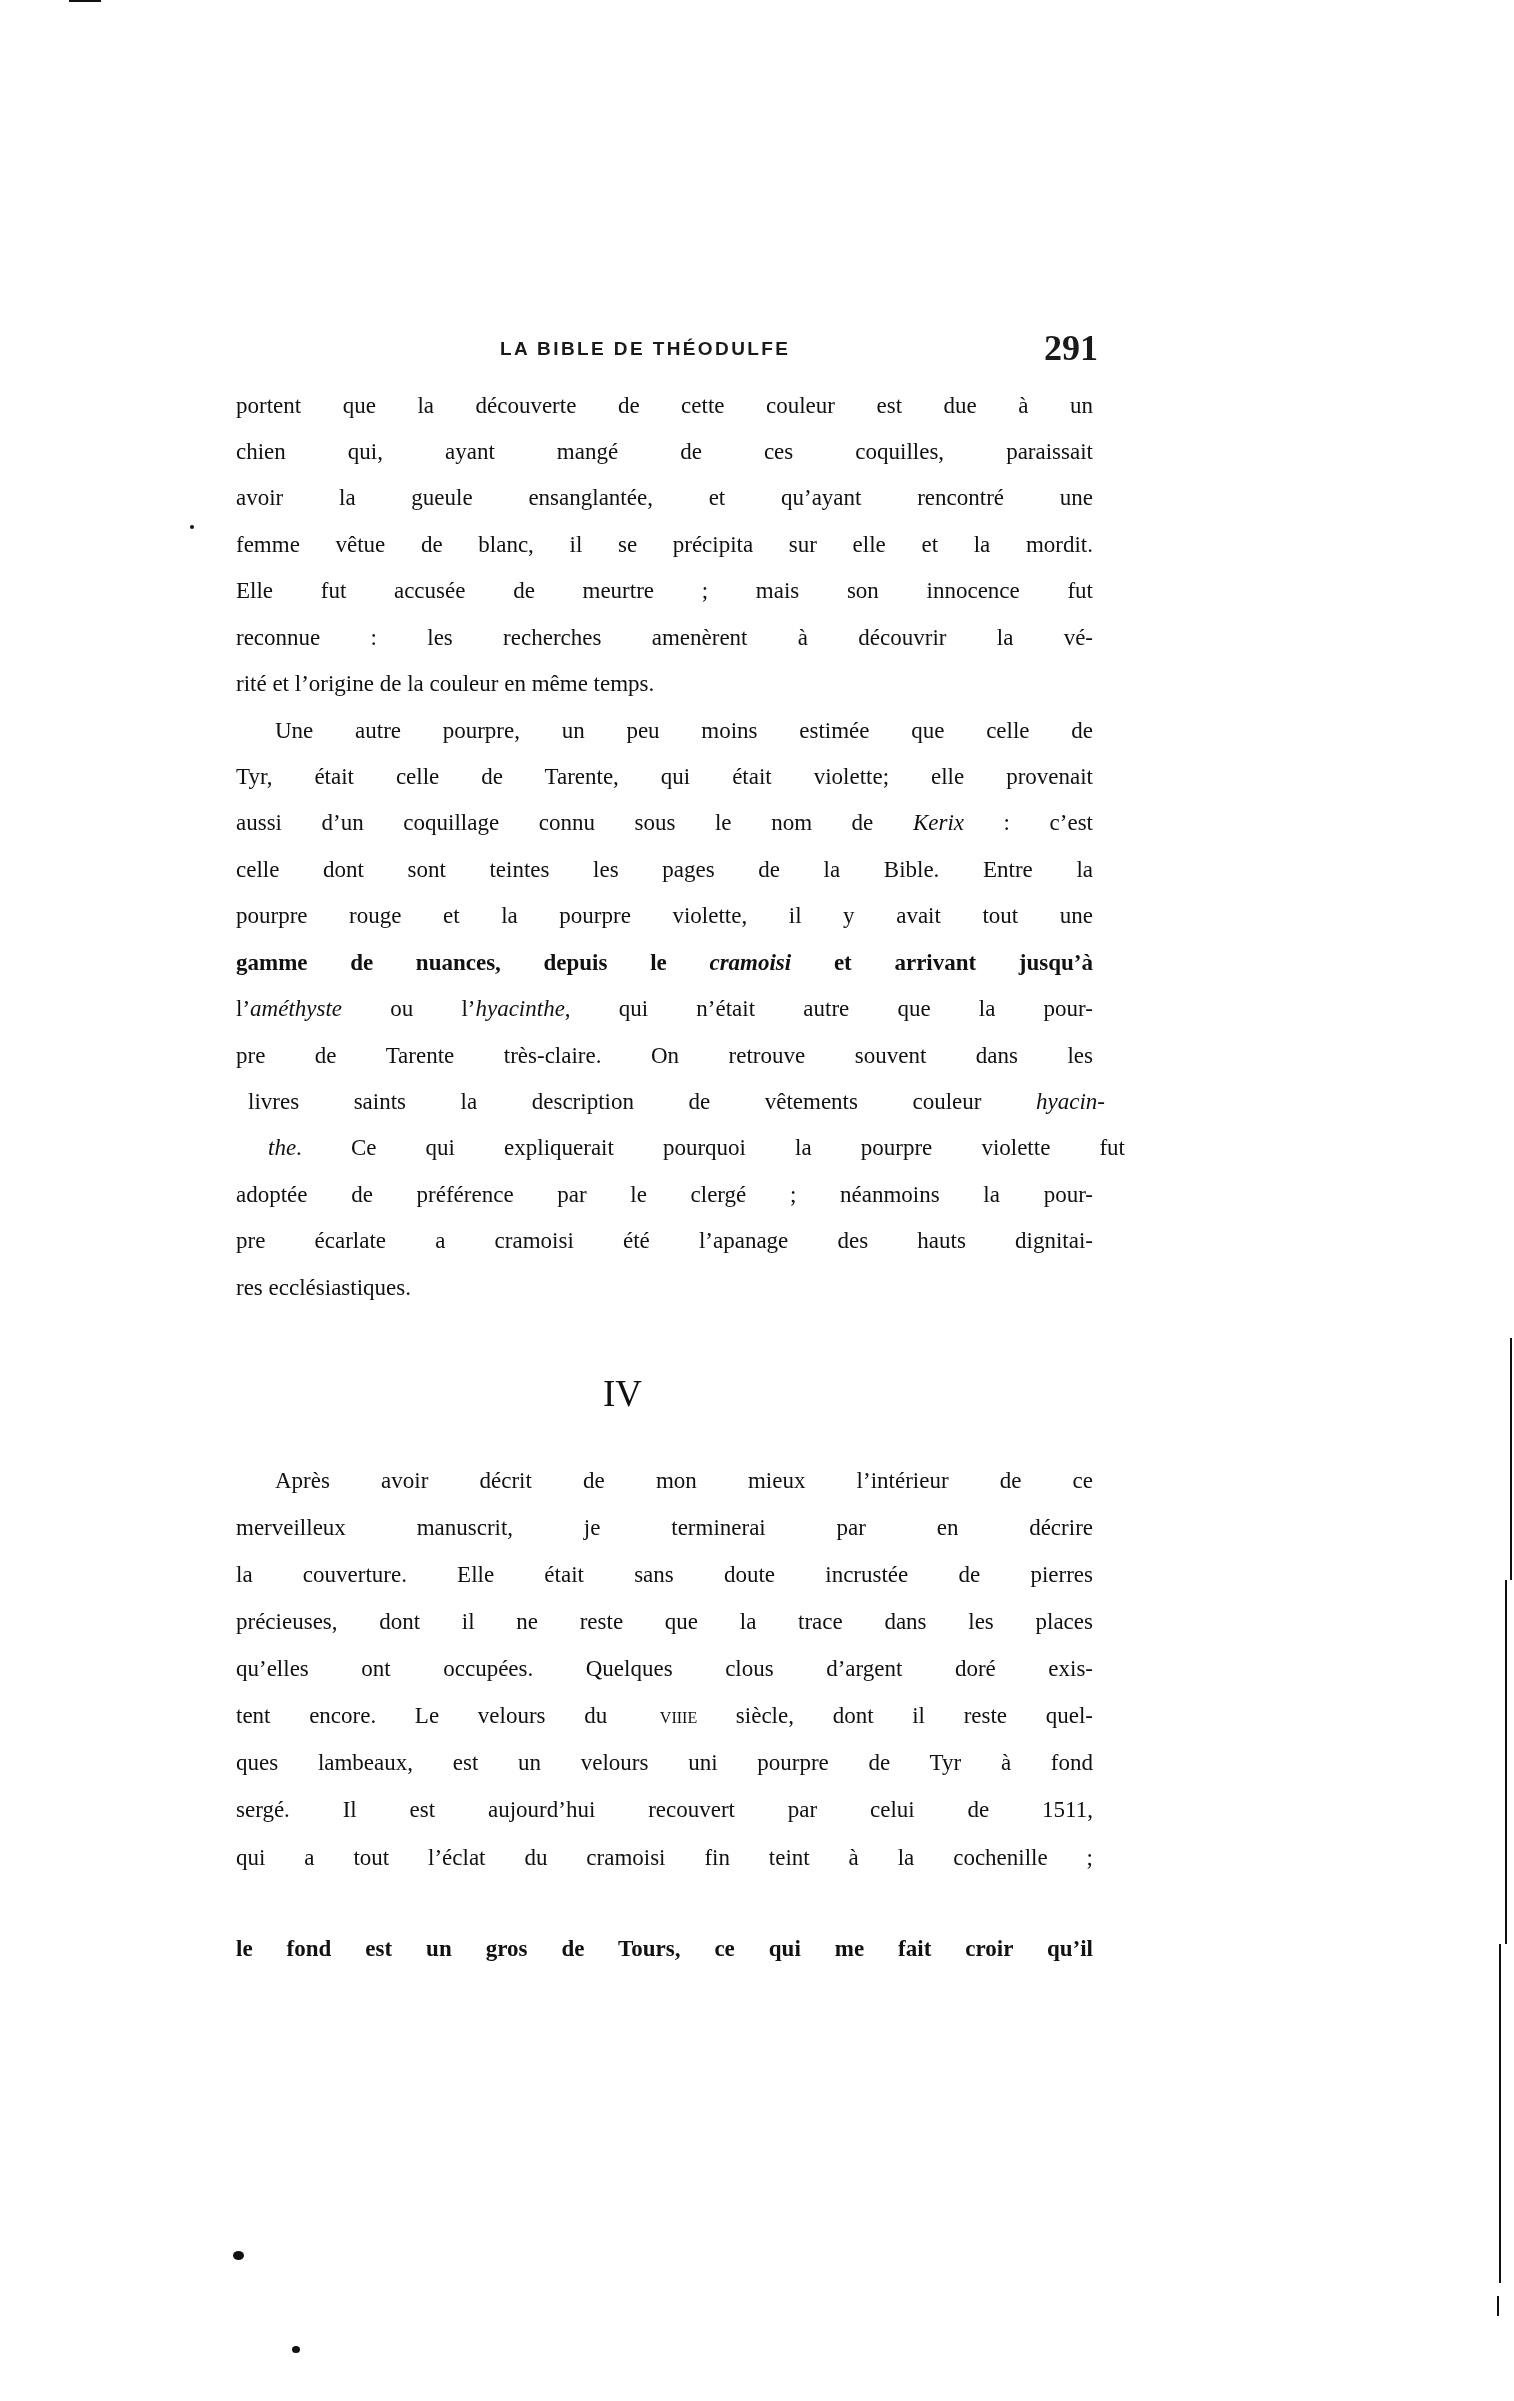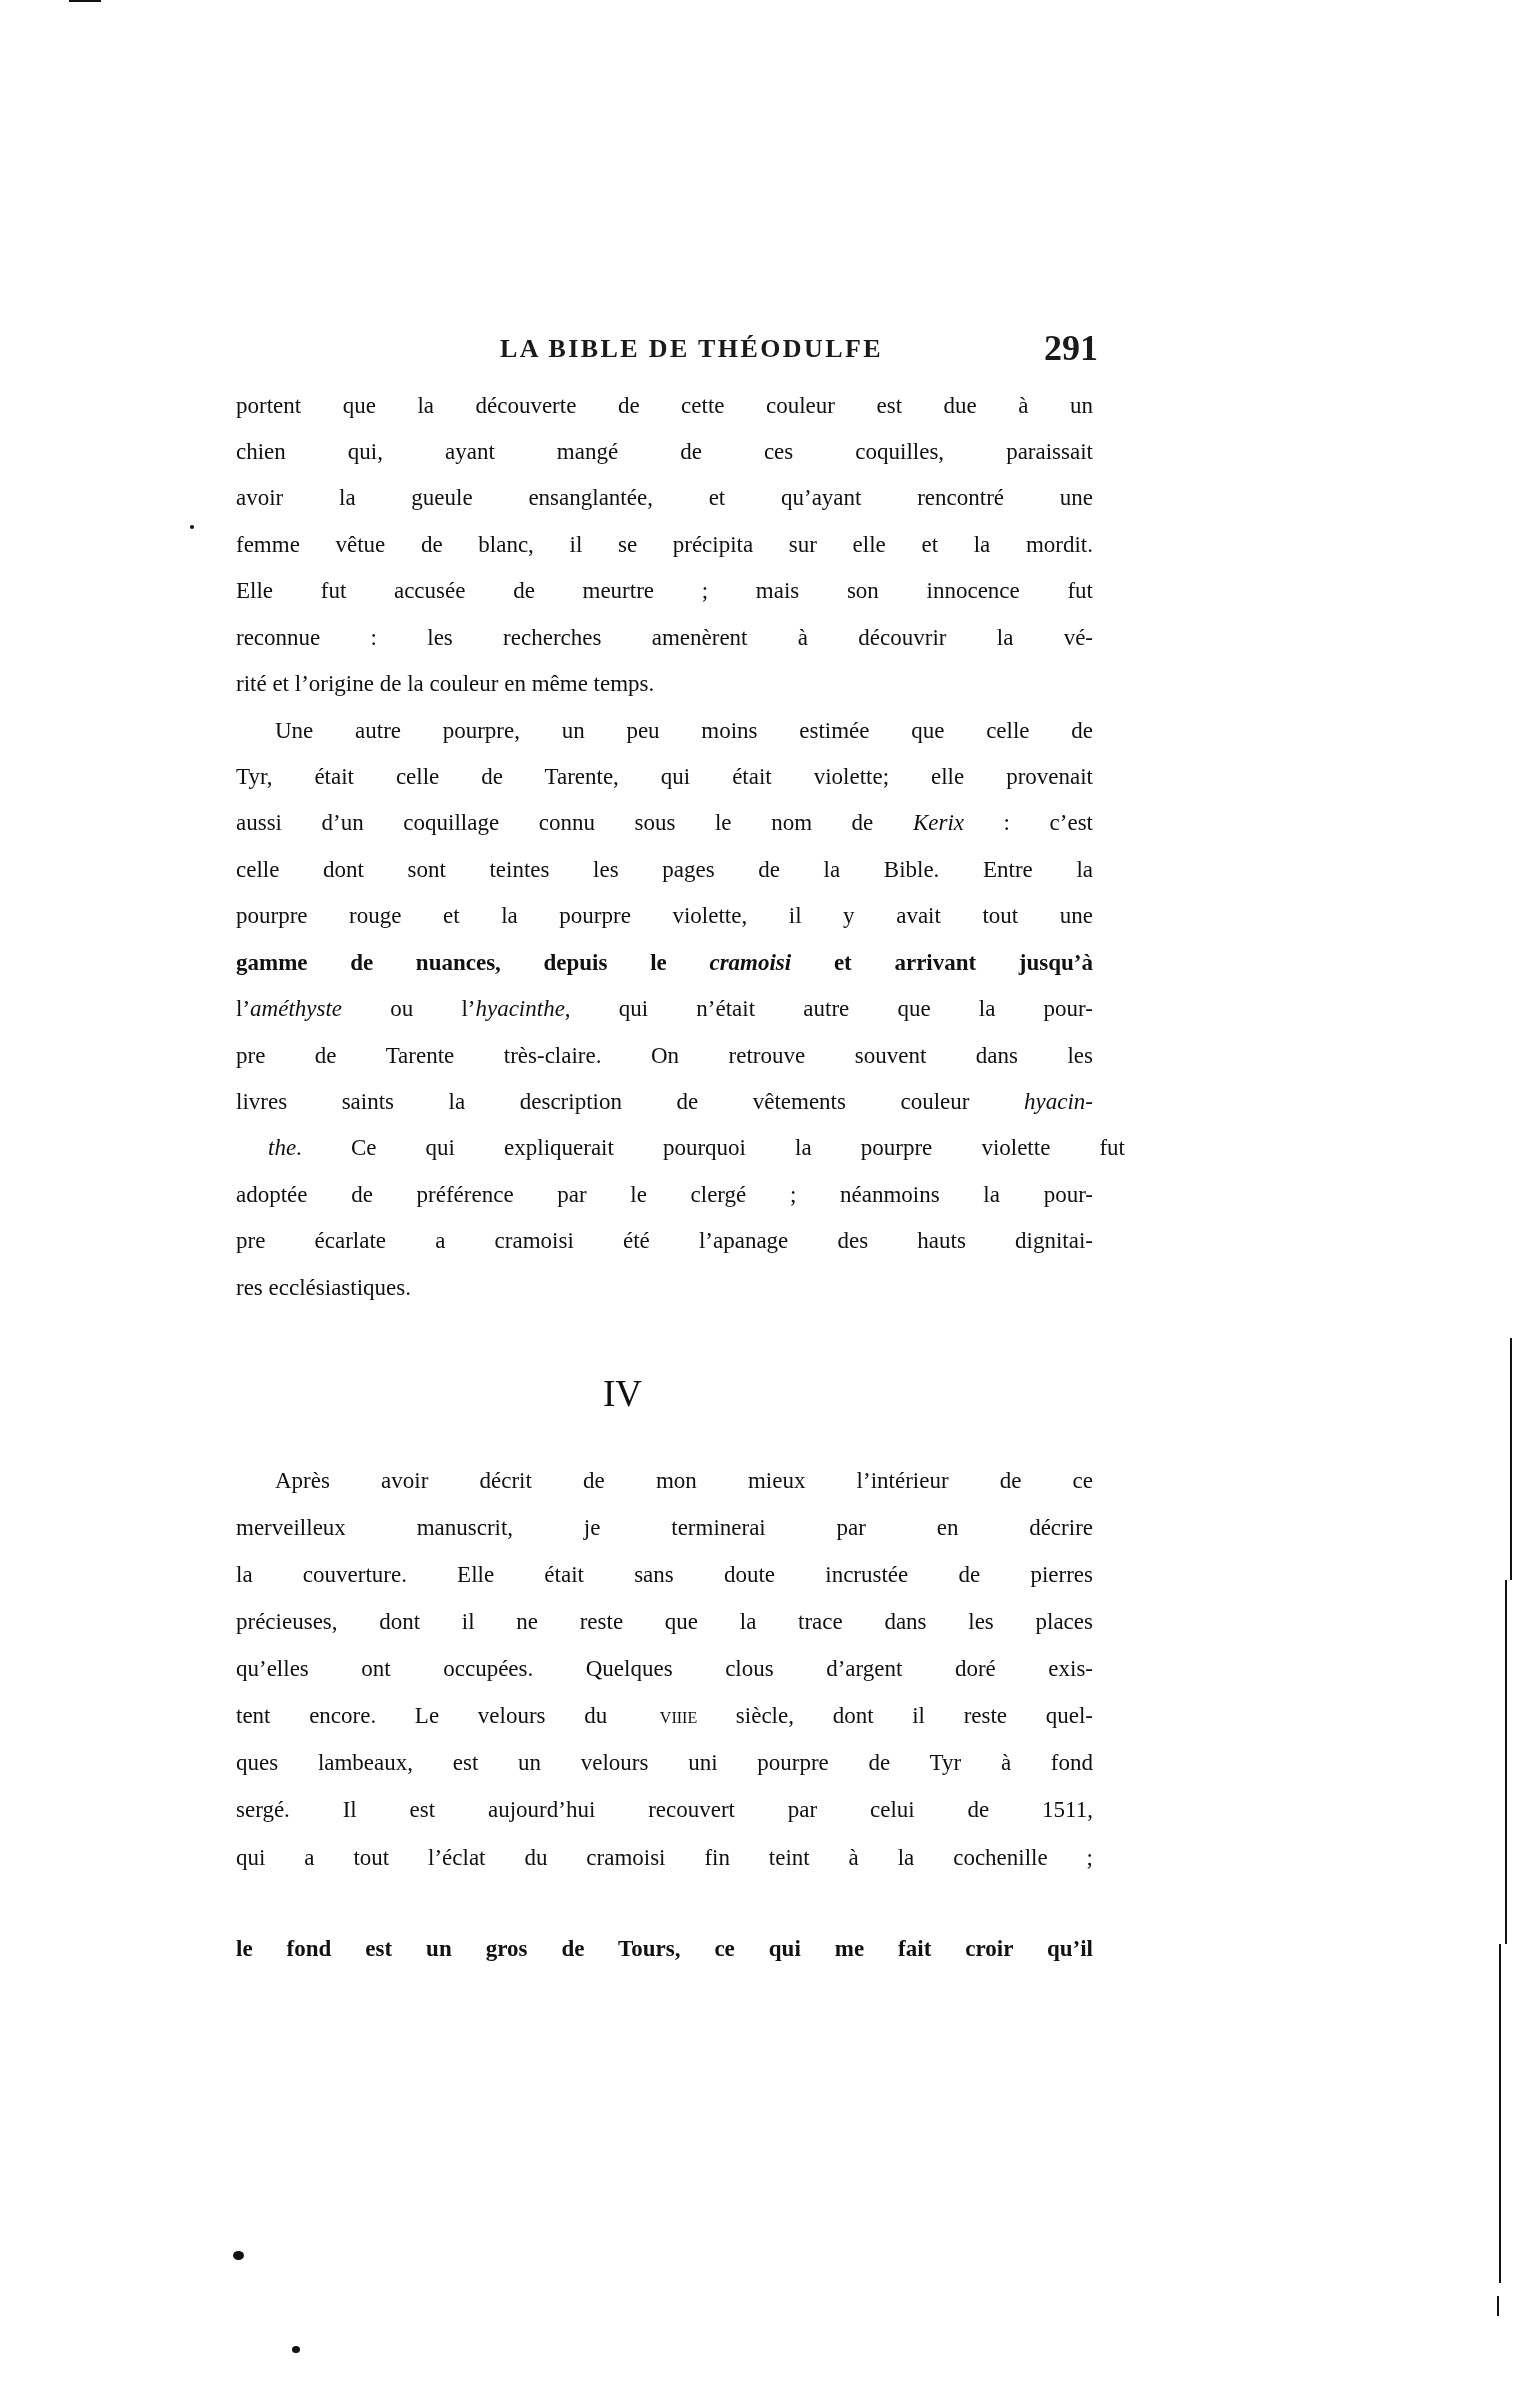--- a/index.html
+++ b/index.html
@@ -1,19 +1,19 @@
 <!DOCTYPE html>
 <html style="font-size:13px"><head>
 <meta charset="utf-8">
 <style>
   html, body { margin:0; padding:0; background:#ffffff; }
   body { width:1515px; height:2401px; position:relative; overflow:hidden; }
   .page { position:absolute; left:0; top:0; width:1515px; height:2401px; background:#ffffff; }
   .running-head { position:absolute; left:500px; top:333px; width:323px;
-    font-family:Liberation Serif, serif; font-weight:bold; font-size:26px; letter-spacing:2.4px;
+    font-family:Liberation Sans, sans-serif; font-weight:bold; font-size:19px; letter-spacing:2.4px;
     color:#1a1a1a; white-space:nowrap; line-height:32px; }
   .page-number { position:absolute; left:1044px; top:328px; width:50px; text-align:center;
     font-family:"Liberation Serif", serif; font-weight:bold; font-size:36px; color:#1a1a1a; line-height:40px; }
   .line { position:absolute; left:236px; width:857px; height:47px;
     font-family:"Liberation Serif", serif; font-size:23px; line-height:47px; color:#111111;
     white-space:nowrap; text-align:justify; text-align-last:justify; transform-origin:left center; }
   .line.indent { left:275px; width:818px; }
   .line.last { text-align:left; text-align-last:left; }
   .line i { font-style:italic; }
   .section-num { position:absolute; left:566px; top:1370px; width:113px; text-align:center;
@@ -38,21 +38,21 @@
       <div class="line" style="top: 614px;">reconnue : les recherches amenèrent à découvrir la vé-</div>
       <div class="line last" style="top: 660px;">rité et l’origine de la couleur en même temps.</div>
       <div class="line indent" style="top: 707px;">Une autre pourpre, un peu moins estimée que celle de</div>
       <div class="line" style="top: 753px;">Tyr, était celle de Tarente, qui était violette; elle provenait</div>
       <div class="line" style="top: 799px;"><span>aussi d’un coquillage connu sous le nom de </span><i>Kerix</i><span> : c’est</span></div>
       <div class="line" style="top: 846px;">celle dont sont teintes les pages de la Bible. Entre la</div>
       <div class="line" style="top: 892px;">pourpre rouge et la pourpre violette, il y avait tout une</div>
       <div class="line" style="top: 939px; font-weight: bold;"><span>gamme de nuances, depuis le </span><i>cramoisi</i><span> et arrivant jusqu’à</span></div>
       <div class="line" style="top: 985px;"><span>l’</span><i>améthyste</i><span> ou l’</span><i>hyacinthe</i><span>, qui n’était autre que la pour-</span></div>
       <div class="line" style="top: 1032px;">pre de Tarente très-claire. On retrouve souvent dans les</div>
-      <div class="line" style="top: 1078px;"><span>livres saints la description de vêtements couleur </span><i>hyacin-</i></div>
+      <div class="line" style="top: 1078px; margin-left: 12px;"><span>livres saints la description de vêtements couleur </span><i>hyacin-</i></div>
       <div class="line" style="top: 1124px; margin-left: 32px;"><span></span><i>the</i><span>. Ce qui expliquerait pourquoi la pourpre violette fut</span></div>
       <div class="line" style="top: 1171px;">adoptée de préférence par le clergé ; néanmoins la pour-</div>
       <div class="line" style="top: 1217px;">pre écarlate a cramoisi été l’apanage des hauts dignitai-</div>
       <div class="line last" style="top: 1264px; text-align: center;">res ecclésiastiques.</div>
     </div>
   <div class="section-num">IV</div>
   <div id="block2">
       <div class="line indent" style="top: 1457px;">Après avoir décrit de mon mieux l’intérieur de ce</div>
       <div class="line" style="top: 1504px;">merveilleux manuscrit, je terminerai par en décrire</div>
       <div class="line" style="top: 1551px;">la couverture. Elle était sans doute incrustée de pierres</div>

